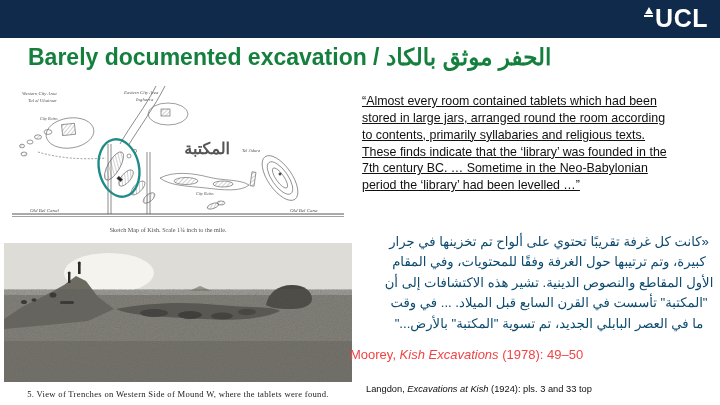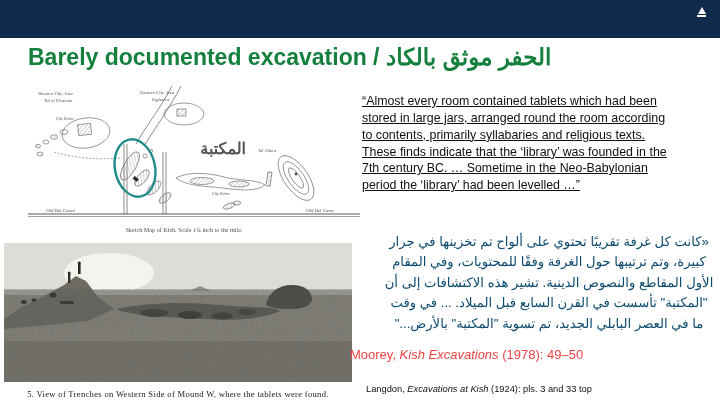--- a/index.html
+++ b/index.html
@@ -13,21 +13,21 @@
   .ucl-mark{margin-top:4px;margin-right:2px;display:flex;flex-direction:column;align-items:center;}
   .ucl-mark .tri{width:0;height:0;border-left:4px solid transparent;border-right:4px solid transparent;border-bottom:7px solid #fff;}
   .ucl-mark .bar{width:9px;height:1.5px;background:#fff;margin-top:1px;}
   .ucl-text{font-weight:bold;font-size:25px;line-height:30px;letter-spacing:0.5px;}
   
   .slide-title{
     position:absolute;left:28px;top:44px;width:670px;
     font-size:23px;font-weight:bold;color:#15803d;
   }
   
-  .map-fig{position:absolute;left:24px;top:86px;width:340px;height:150px;}
+  .map-fig{position:absolute;left:8px;top:86px;width:340px;height:150px;}
   .photo-fig{position:absolute;left:4px;top:243px;width:348px;}
   .photo-caption{
     margin-top:3px;text-align:center;font-family:"Liberation Serif",serif;
     font-size:8.6px;letter-spacing:0.3px;color:#1a1a1a;white-space:nowrap;
   }
   
   .quote-en{
     position:absolute;left:362px;top:93px;width:314px;
     font-size:12.4px;line-height:1.36;color:#101010;text-decoration:underline;
   }
@@ -45,20 +45,21 @@
 <body>
 
 <div class="slide">
 
   <div class="header-bar">
     <div class="ucl-logo">
       <span class="ucl-mark">
         <span class="tri"></span>
           <span class="bar"></span>
       </span>
+      <span class="ucl-text">UCL</span>
     </div>
   </div>
 
   <div class="slide-title">Barely documented excavation / الحفر موثق بالكاد</div>
 
   <div class="map-fig">
     <svg width="340" height="150" viewBox="0 0 340 150">
       <defs>
         <pattern id="hatch" width="3" height="3" patternUnits="userSpaceOnUse" patternTransform="rotate(45)">
           <line x1="0" y1="0" x2="0" y2="3" stroke="#777" stroke-width="0.7"></line>

